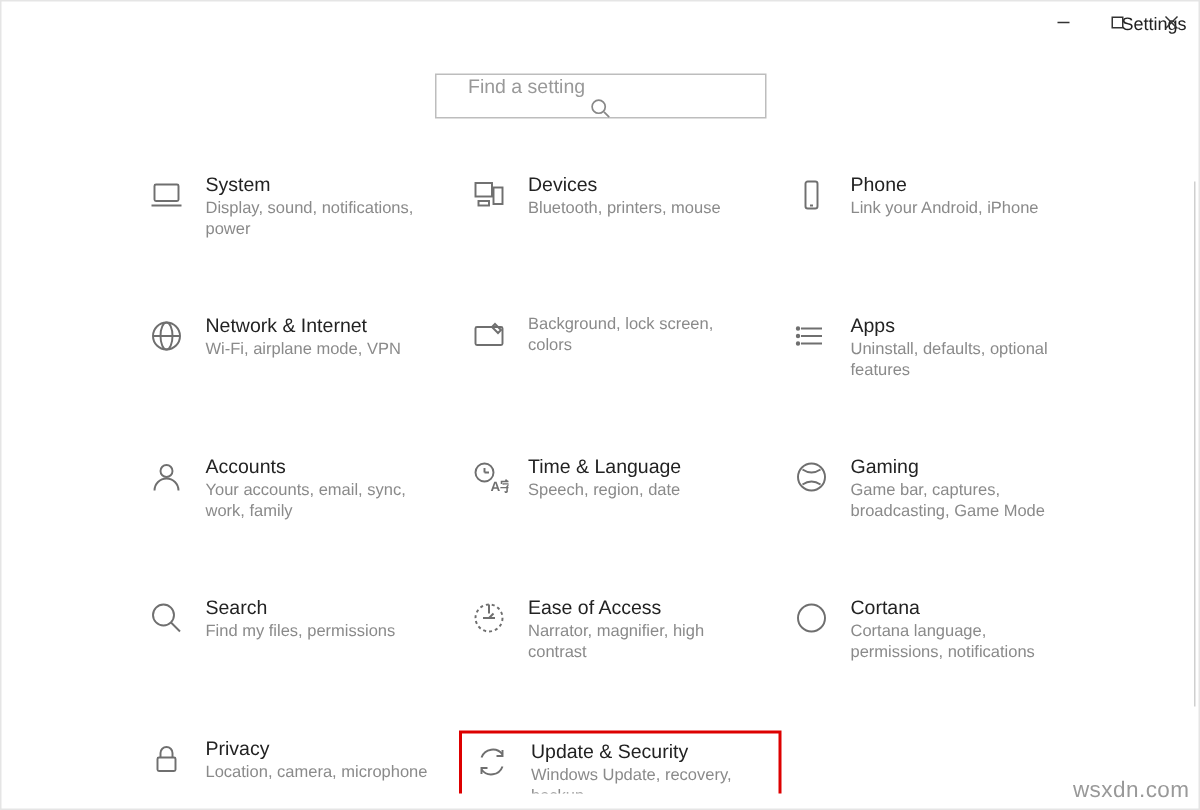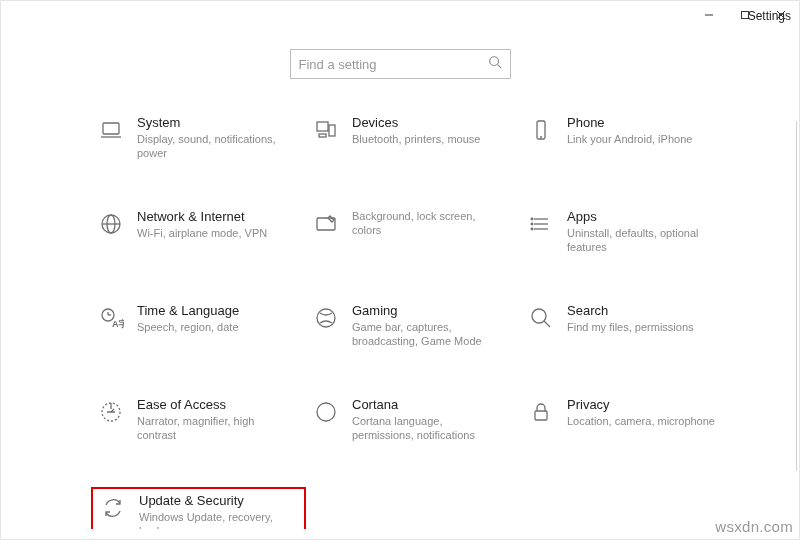--- a/index.html
+++ b/index.html
@@ -42,20 +42,21 @@
       justify-content: center;
       margin-top: 18px;
     }
     .searchbar {
       width: 221px;
       height: 30px;
       border: 1px solid #bdbdbd;
       display: flex;
       align-items: center;
       padding: 0 8px;
+      flex-direction: column;
     }
     .searchbar input {
       flex: 1;
       border: none;
       outline: none;
       font-size: 13px;
       color: #888;
       background: transparent;
     }
     .searchbar input::placeholder { color: #999; }
@@ -239,20 +240,32 @@
             <circle cx="4" cy="13" r="0.8" fill="#6f6f6f"></circle>
             <circle cx="4" cy="18" r="0.8" fill="#6f6f6f"></circle>
           </svg>
       </div>
       <div class="txt">
         <div class="title">Apps</div>
         <div class="sub">Uninstall, defaults, optional features</div>
       </div>
     </div>
 
+    <div class="cat">
+      <div class="iconbox">
+        <svg viewBox="0 0 26 26">
+            <circle cx="13" cy="9" r="4"></circle>
+            <path d="M5 22 a8 8 0 0 1 16 0"></path>
+          </svg>
+      </div>
+      <div class="txt">
+        <div class="title">Accounts</div>
+        <div class="sub">Your accounts, email, sync, work, family</div>
+      </div>
+    </div>
 
     <div class="cat">
       <div class="iconbox">
         <svg viewBox="0 0 26 26">
             <circle cx="10" cy="10" r="6"></circle>
             <line x1="10" y1="7" x2="10" y2="10"></line>
             <line x1="10" y1="10" x2="13" y2="10"></line>
             <text x="14" y="22" font-size="9" fill="#6f6f6f" stroke="none">A字</text>
           </svg>
       </div>

